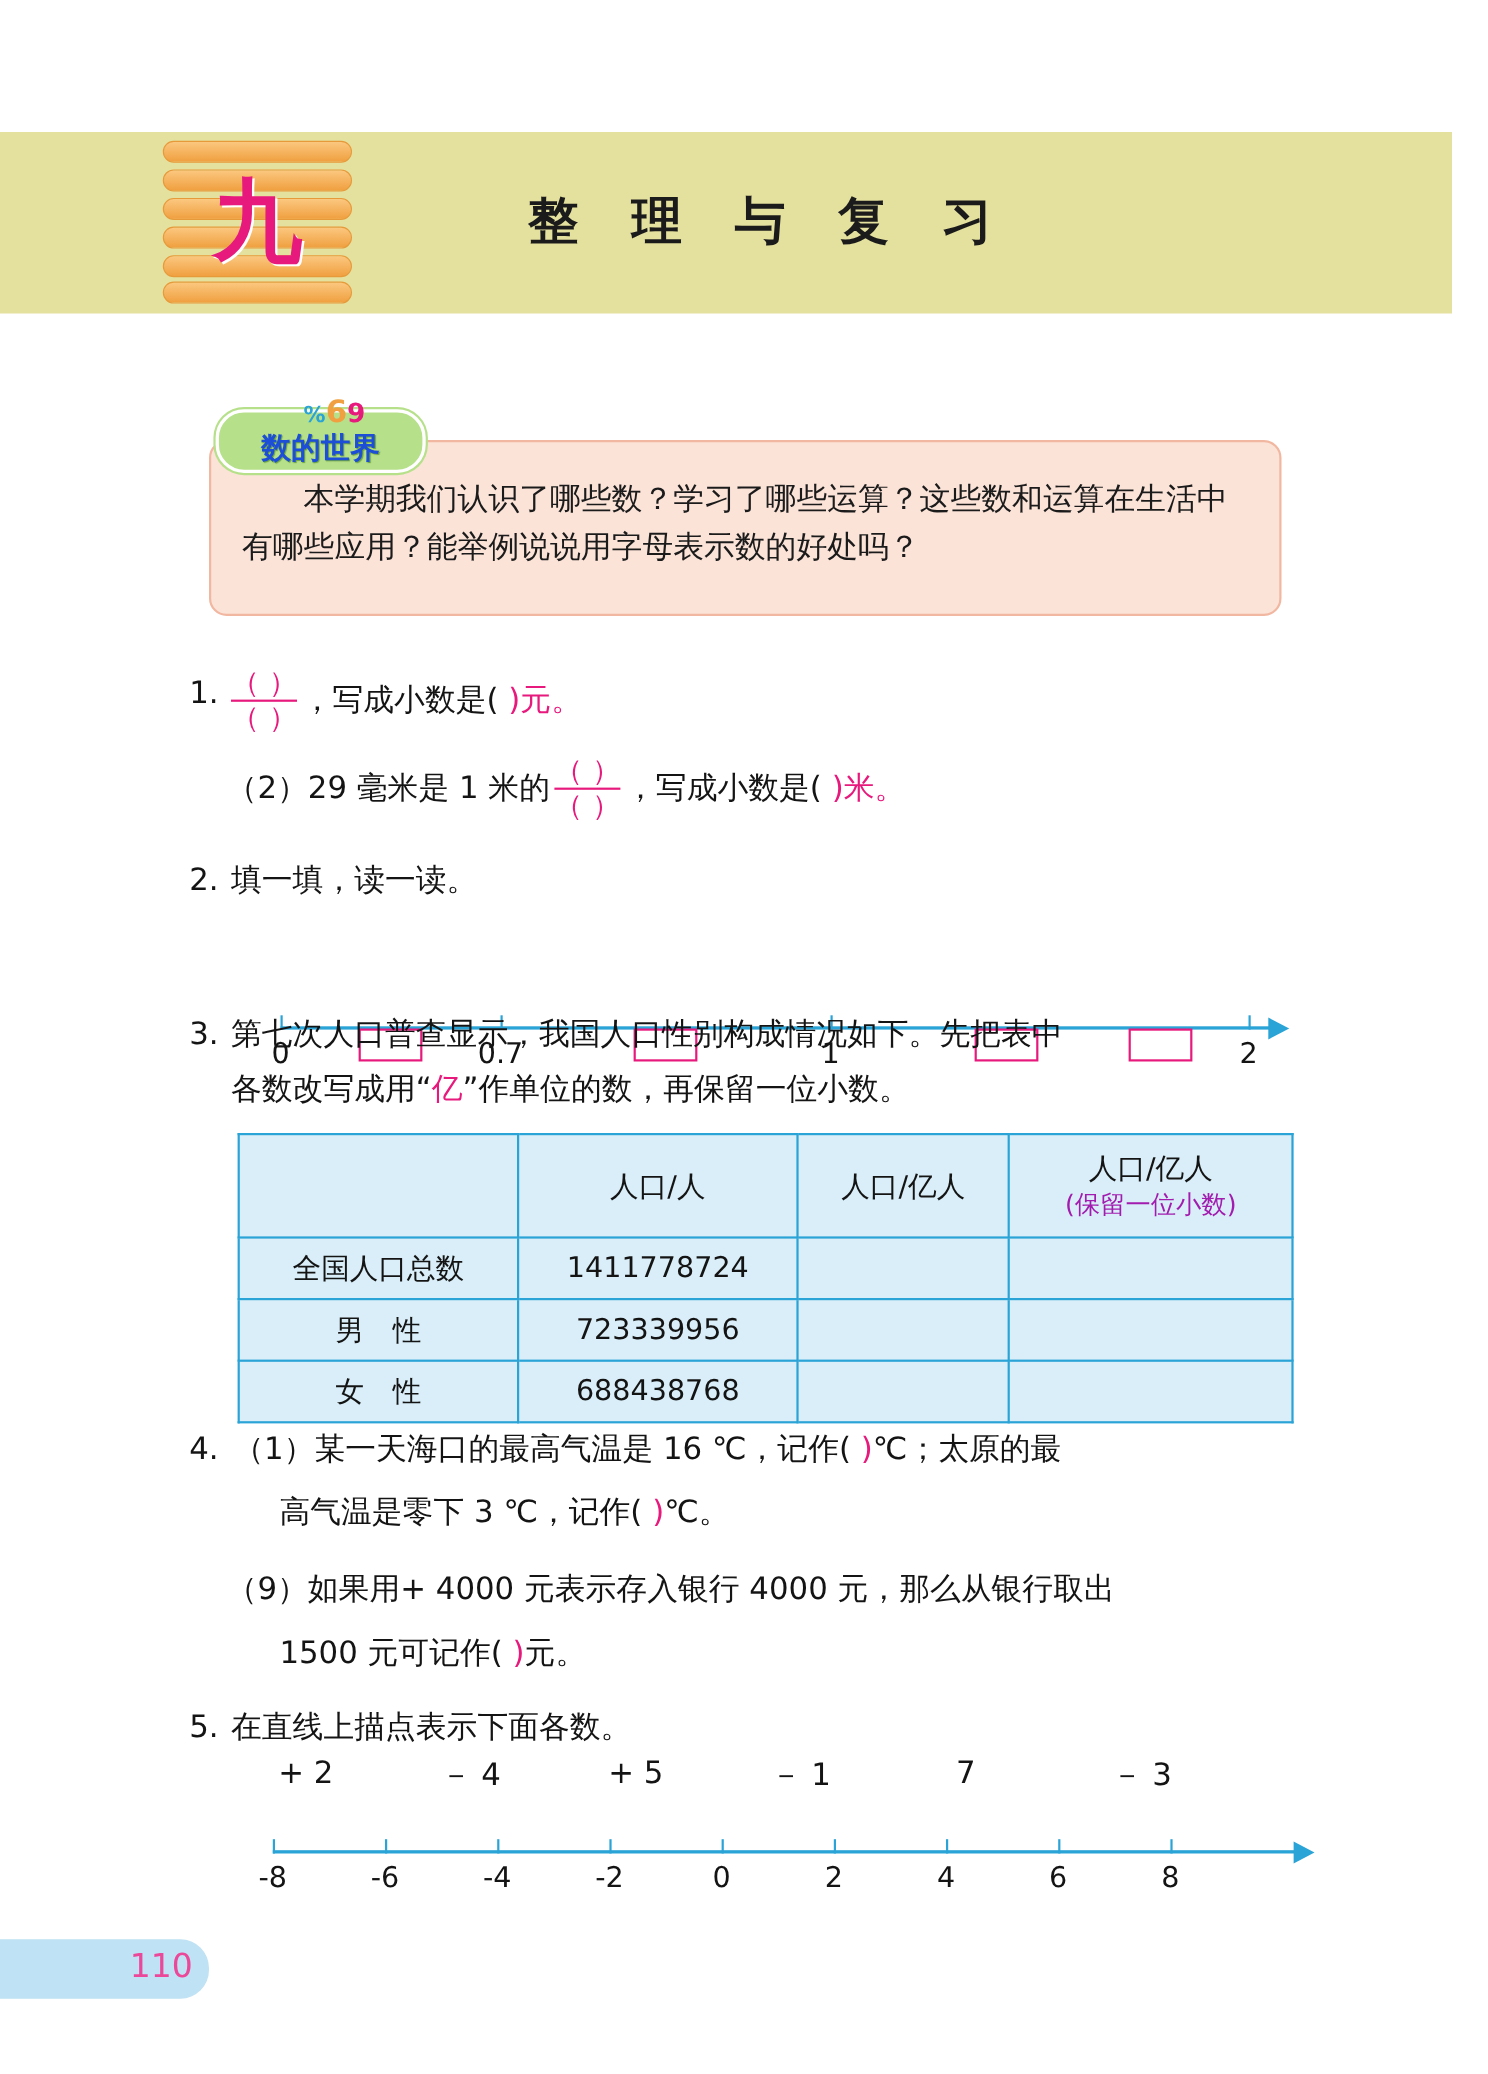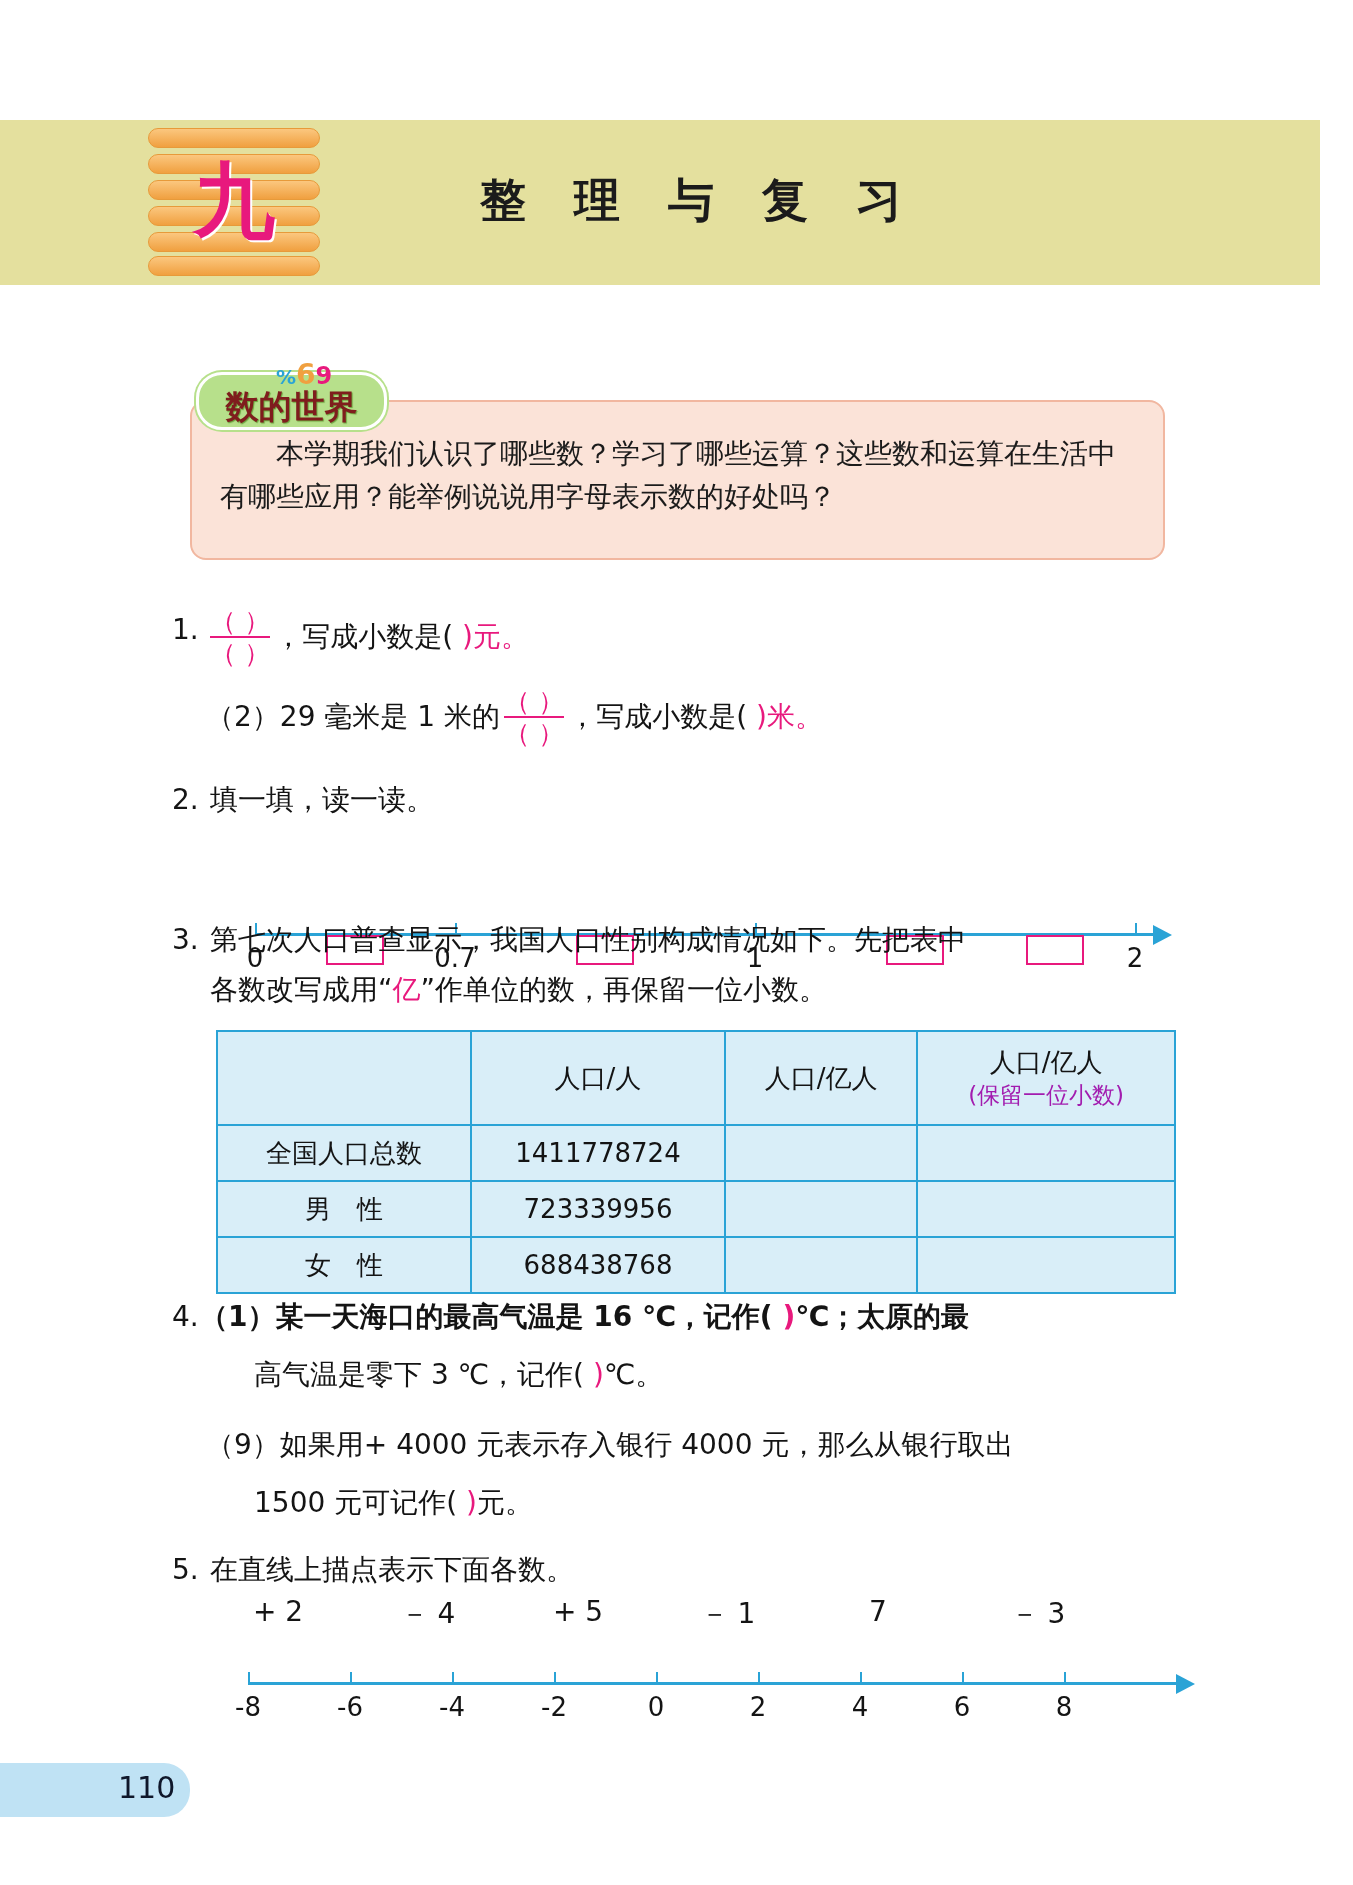--- a/index.html
+++ b/index.html
@@ -77,23 +77,23 @@
     background: #b7e08b;
     border-radius: 26px;
     border: 3px solid #ffffff;
     box-shadow: 0 0 0 2px #b7e08b;
     display: flex;
     align-items: center;
     justify-content: center;
     z-index: 5;
   }
   .intro-tag span {
-    font-size: 33px;
+    font-size: 27px;
     font-weight: bold;
-    color: #7f1d1d;
+    color: #1d4ed8;
     font-family: "DejaVu Sans", sans-serif;
     text-shadow: 1px 1px 1px #6aa23d;
     margin-top: 12px;
   }
   .tag-deco {
     position: absolute;
     left: 276px;
     top: 358px;
     font-size: 24px;
     color: #e8197d;
@@ -279,21 +279,21 @@
     width: 190px;
     height: 54px;
     background: #bfe2f4;
     border-radius: 0 26px 26px 0;
   }
   .page-num {
     position: absolute;
     left: 118px;
     bottom: 80px;
     font-size: 30px;
-    color: #0f172a;
+    color: #ec4899;
     font-family: "DejaVu Sans", sans-serif;
   }
 </style>
 </head>
 <body>
 
 <div class="header-band"></div>
 
 <div class="chapter-badge">
   <div class="bar" style="top:0px;"></div>
@@ -380,21 +380,21 @@
     <tr>
       <td>女　性</td>
       <td>688438768</td>
       <td></td>
       <td></td>
     </tr>
   </tbody>
 </table>
 
 <div class="q" style="left:172px; top:1295px;">4.</div>
-<div class="q" style="left:200px; top:1295px;font-weight:bold;">
+<div class="q" style="left:212px; top:1295px;">
   <span>（1）某一天海口的最高气温是 16 ℃，记作(</span><span class="pink">       )</span><span>℃；太原的最</span>
 </div>
 <div class="q" style="left:254px; top:1353px;">
   <span>高气温是零下 3 ℃，记作(</span><span class="pink">      )</span><span>℃。</span>
 </div>
 <div class="q" style="left:206px; top:1423px;">（9）如果用+ 4000 元表示存入银行 4000 元，那么从银行取出</div>
 <div class="q" style="left:254px; top:1481px;">
   <span>1500 元可记作(</span><span class="pink">      )</span><span>元。</span>
 </div>
 

